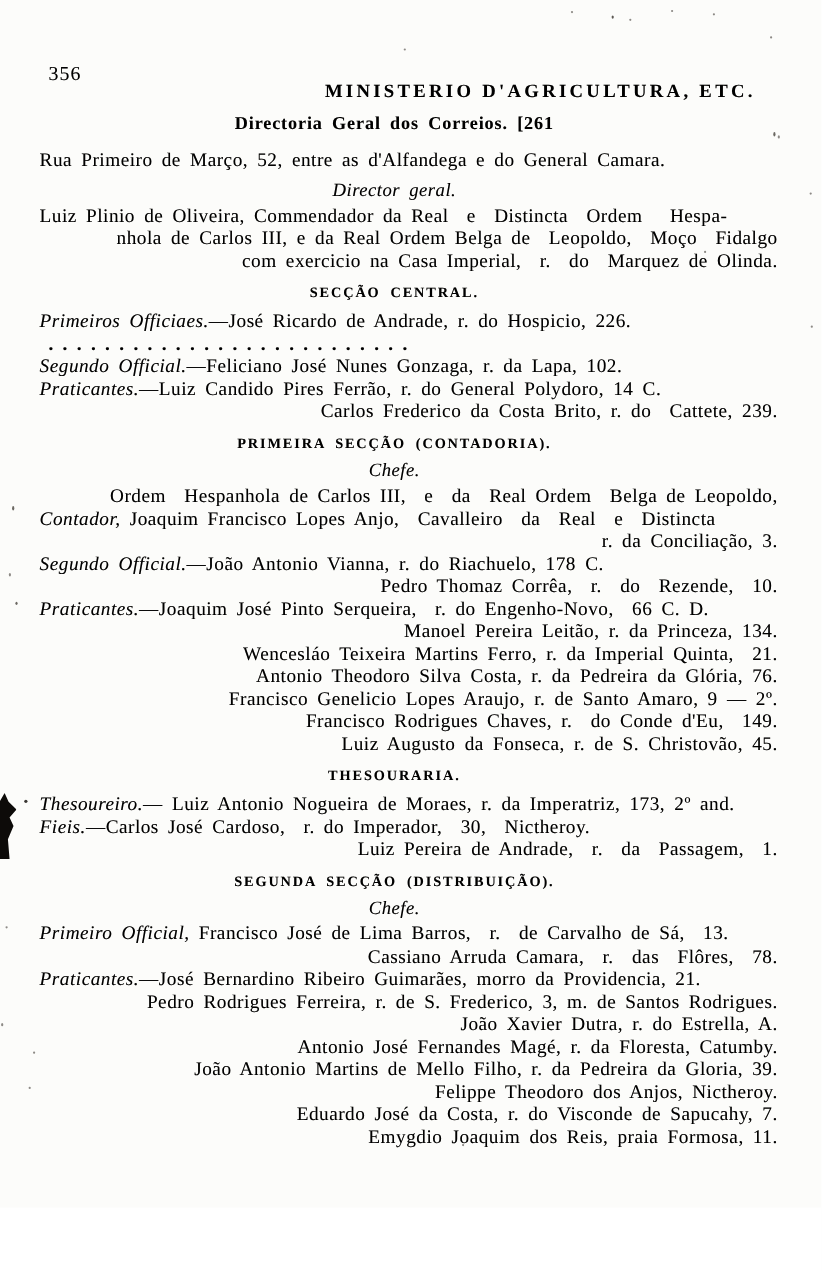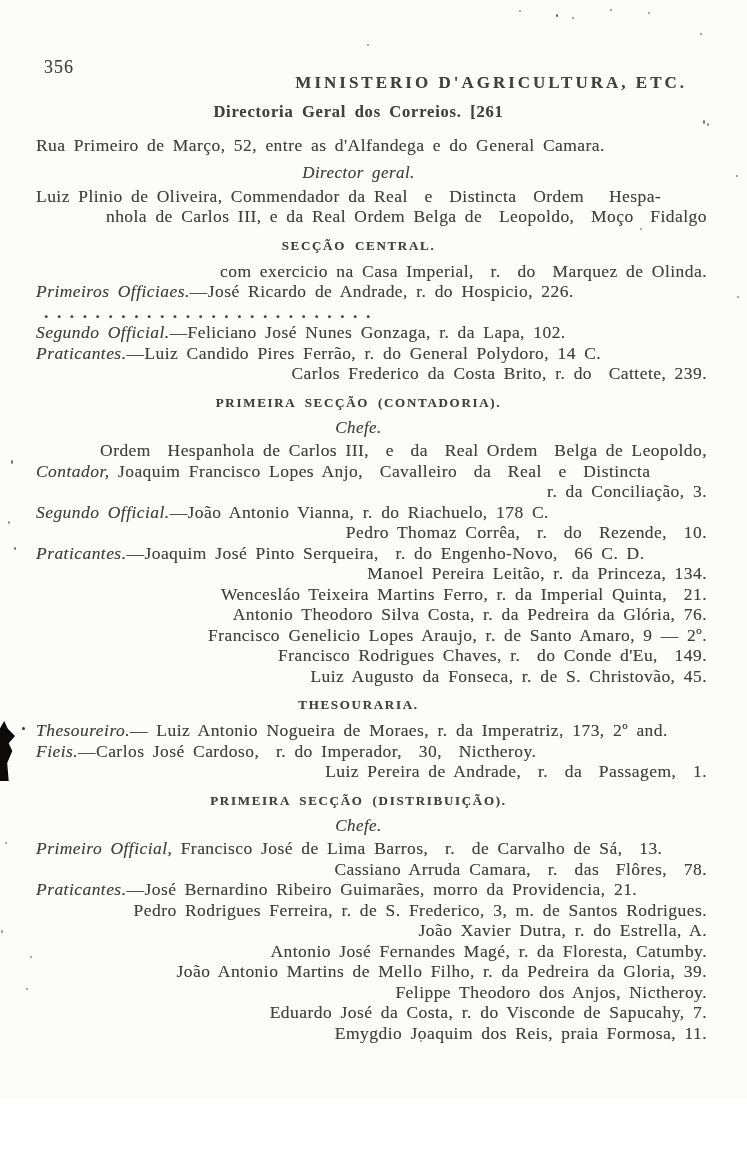--- a/index.html
+++ b/index.html
@@ -2,21 +2,21 @@
 <html><head>
 <meta charset="utf-8">
 <style>
   html,body{margin:0;padding:0;background:#ffffff;}
   .page{
     position:relative;
     width:747px;height:1098px;
     background:#fcfcfa;
     overflow:hidden;
     font-family:"Liberation Serif", serif;
-    color:#404040;
+    color:#000000;
     text-shadow:0 0 0.5px rgba(30,24,18,0.35);
   }
   
   .header{position:relative;padding-top:57px;height:24px;}
   .page-number{
     position:absolute;left:44px;top:57px;
     font-size:18px;letter-spacing:1px;
   }
   .running-title{
     text-align:right;margin:16px 60px 0 30px;
@@ -71,22 +71,22 @@
     <span class="page-number">356</span>
     <div class="running-title">MINISTERIO D'AGRICULTURA, ETC.</div>
   </div>
 
   <div class="doc">
       <div class="line heading"><span>Directoria Geral dos Correios. [261</span></div>
       <div class="line center"><span>Rua Primeiro de Março, 52, entre as d'Alfandega e do General Camara.</span></div>
       <div class="line center-italic"><span>Director geral.</span></div>
       <div class="line entry"><span>Luiz Plinio de Oliveira, Commendador da Real  e  Distincta  Ordem   Hespa-</span></div>
       <div class="line entry ind1"><span>nhola de Carlos III, e da Real Ordem Belga de  Leopoldo,  Moço  Fidalgo</span></div>
+      <div class="line entry ind1"><span>com exercicio na Casa Imperial,  r.  do  Marquez de Olinda.</span></div>
       <div class="line section"><span>SECÇÃO CENTRAL.</span></div>
-      <div class="line entry ind1"><span>com exercicio na Casa Imperial,  r.  do  Marquez de Olinda.</span></div>
       <div class="line entry"><span class="it">Primeiros Officiaes.</span><span>—José Ricardo de Andrade, r. do Hospicio, 226.</span></div>
       <div class="line dots"><span>..........................</span></div>
       <div class="line entry"><span class="it">Segundo Official.</span><span>—Feliciano José Nunes Gonzaga, r. da Lapa, 102.</span></div>
       <div class="line entry"><span class="it">Praticantes.</span><span>—Luiz Candido Pires Ferrão, r. do General Polydoro, 14 C.</span></div>
       <div class="line entry ind1"><span>Carlos Frederico da Costa Brito, r. do  Cattete, 239.</span></div>
       <div class="line section"><span>PRIMEIRA SECÇÃO (CONTADORIA).</span></div>
       <div class="line center-italic"><span>Chefe.</span></div>
       <div class="line entry ind1"><span>Ordem  Hespanhola de Carlos III,  e  da  Real Ordem  Belga de Leopoldo,</span></div>
       <div class="line entry"><span class="it">Contador,</span><span> Joaquim Francisco Lopes Anjo,  Cavalleiro  da  Real  e  Distincta</span></div>
       <div class="line entry ind1"><span>r. da Conciliação, 3.</span></div>
@@ -96,21 +96,21 @@
       <div class="line entry ind1"><span>Manoel Pereira Leitão, r. da Princeza, 134.</span></div>
       <div class="line entry ind1"><span>Wencesláo Teixeira Martins Ferro, r. da Imperial Quinta,  21.</span></div>
       <div class="line entry ind1"><span>Antonio Theodoro Silva Costa, r. da Pedreira da Glória, 76.</span></div>
       <div class="line entry ind1"><span>Francisco Genelicio Lopes Araujo, r. de Santo Amaro, 9 — 2º.</span></div>
       <div class="line entry ind1"><span>Francisco Rodrigues Chaves, r.  do Conde d'Eu,  149.</span></div>
       <div class="line entry ind1"><span>Luiz Augusto da Fonseca, r. de S. Christovão, 45.</span></div>
       <div class="line section"><span>THESOURARIA.</span></div>
       <div class="line entry"><span class="it">Thesoureiro.</span><span>— Luiz Antonio Nogueira de Moraes, r. da Imperatriz, 173, 2º and.</span></div>
       <div class="line entry"><span class="it">Fieis.</span><span>—Carlos José Cardoso,  r. do Imperador,  30,  Nictheroy.</span></div>
       <div class="line entry ind1"><span>Luiz Pereira de Andrade,  r.  da  Passagem,  1.</span></div>
-      <div class="line section"><span>PRIMEIRA SECÇÃO (DISTRIBUIÇÃO).</span></div>
+      <div class="line section"><span>SEGUNDA SECÇÃO (DISTRIBUIÇÃO).</span></div>
       <div class="line center-italic"><span>Chefe.</span></div>
       <div class="line entry"><span class="it">Primeiro Official,</span><span> Francisco José de Lima Barros,  r.  de Carvalho de Sá,  13.</span></div>
       <div class="line entry ind1"><span>Cassiano Arruda Camara,  r.  das  Flôres,  78.</span></div>
       <div class="line entry"><span class="it">Praticantes.</span><span>—José Bernardino Ribeiro Guimarães, morro da Providencia, 21.</span></div>
       <div class="line entry ind1"><span>Pedro Rodrigues Ferreira, r. de S. Frederico, 3, m. de Santos Rodrigues.</span></div>
       <div class="line entry ind1"><span>João Xavier Dutra, r. do Estrella, A.</span></div>
       <div class="line entry ind1"><span>Antonio José Fernandes Magé, r. da Floresta, Catumby.</span></div>
       <div class="line entry ind1"><span>João Antonio Martins de Mello Filho, r. da Pedreira da Gloria, 39.</span></div>
       <div class="line entry ind1"><span>Felippe Theodoro dos Anjos, Nictheroy.</span></div>
       <div class="line entry ind1"><span>Eduardo José da Costa, r. do Visconde de Sapucahy, 7.</span></div>

